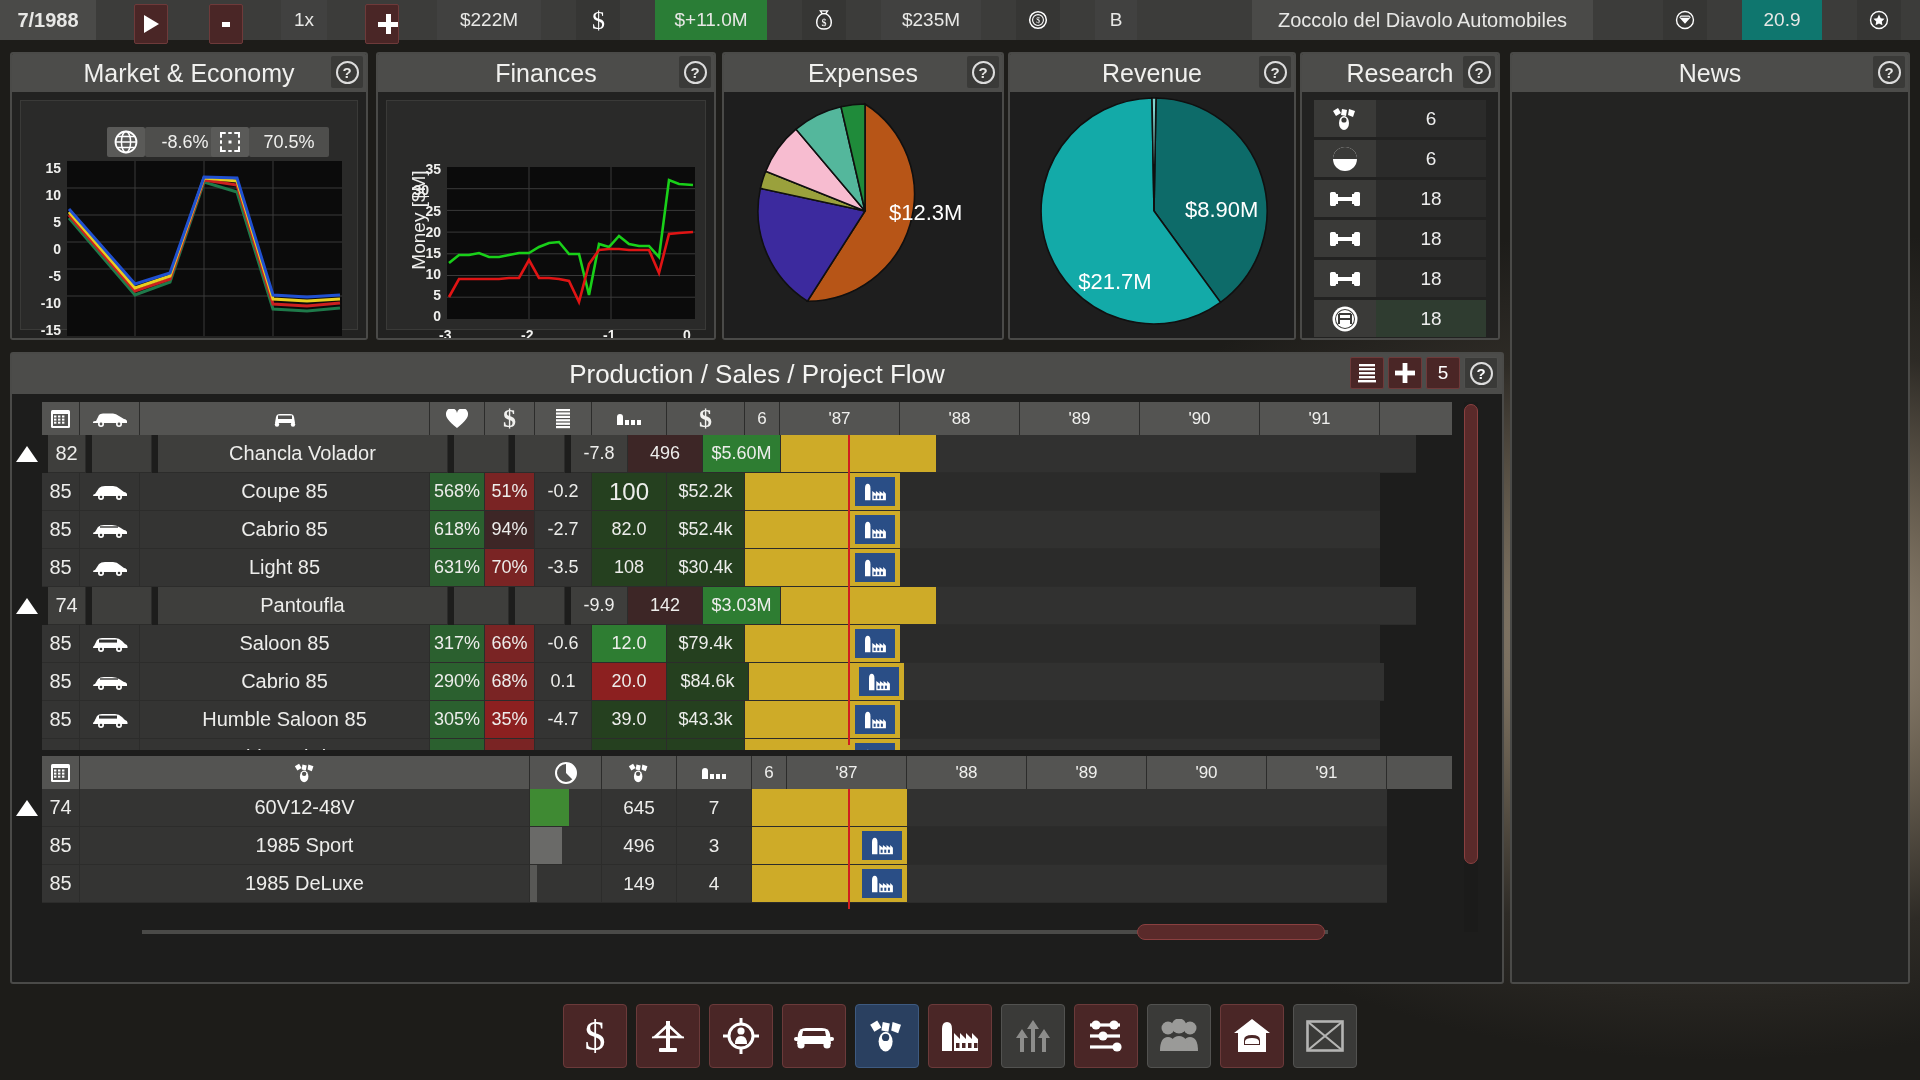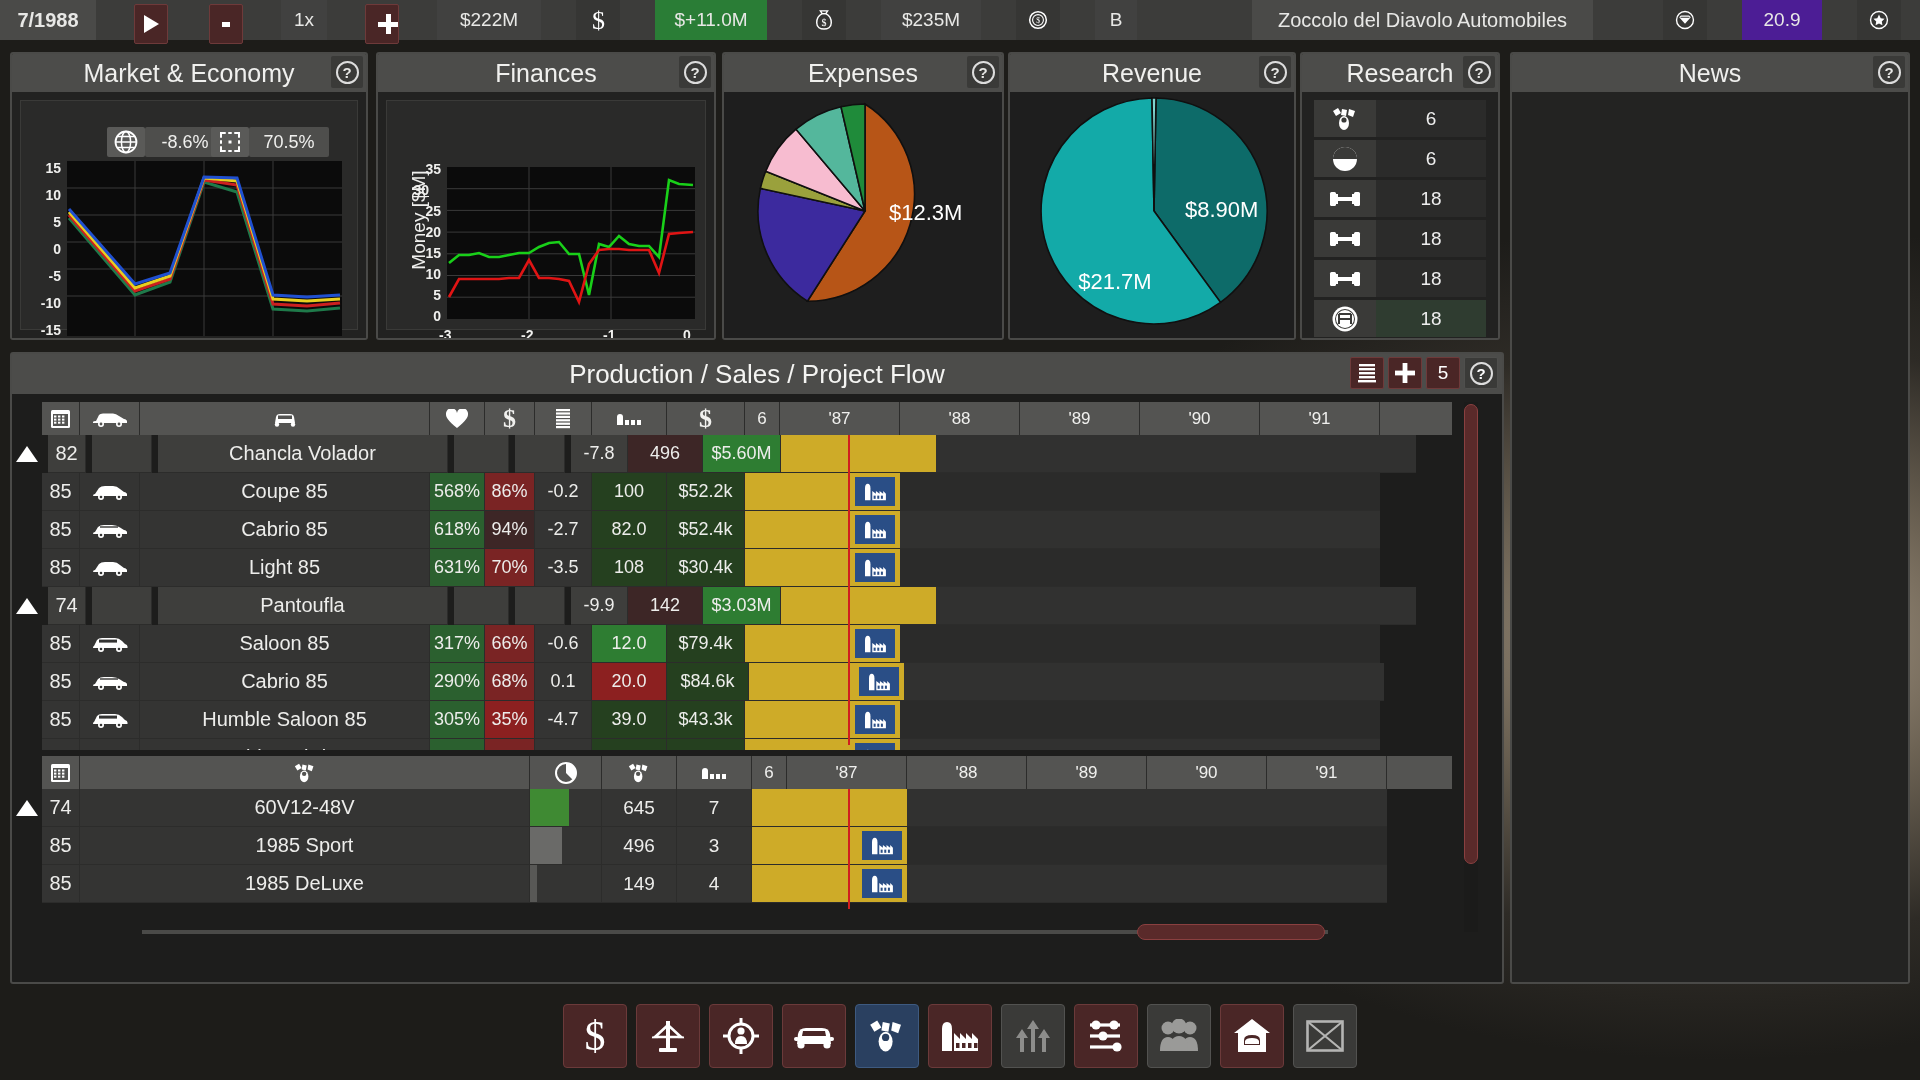--- a/index.html
+++ b/index.html
@@ -32,21 +32,21 @@
   }
   .tb-date { background: #4a4a48; min-width: 96px; font-weight: bold; font-size: 20px; }
   .tb-btn {
     background: #4a2626; border: 1px solid #6e3a3a; margin: 4px 3px; border-radius: 2px;
     min-width: 34px; cursor: pointer;
   }
   .tb-btn:first-of-type { margin-left: 6px; }
   .tb-plain { background: #414140; }
   .tb-green { background: #2a7d36; }
   .tb-dark { background: #363634; }
-  .tb-gr { background: #4c1d95; }
+  .tb-gr { background: #0f766e; }
   .tb-title {
     flex: 0 0 auto; background: #4a4a48; font-size: 20px; padding: 0 26px;
     margin-left: 80px;
   }
   .tb-spacer { flex: 1 1 auto; }
   .tri-right {
     width: 0; height: 0; border-left: 15px solid #fff;
     border-top: 9px solid transparent; border-bottom: 9px solid transparent;
   }
   .minus { width: 20px; height: 5px; background: #fff; }
@@ -633,23 +633,23 @@
               <svg width="38" height="18" viewBox="0 0 38 18" fill="#fff">
                 <path d="M4 11 L8 5 Q10 3 14 3 L22 3 Q26 3 29 6 L33 9 Q36 9.5 36 11.5 L36 13 L2 13 Q2 11 4 11 Z"></path>
                 <circle cx="10" cy="14" r="3" fill="#fff"></circle>
                 <circle cx="10" cy="14" r="1.3" fill="#343433"></circle>
                 <circle cx="28" cy="14" r="3" fill="#fff"></circle>
                 <circle cx="28" cy="14" r="1.3" fill="#343433"></circle>
               </svg>
             </div>
             <div class="td name" style="width:290px">Coupe 85</div>
             <div class="td g-mid" style="width:55px;font-size:18px">568%</div>
-            <div class="td r-mid" style="width:50px;font-size:18px">86%</div>
+            <div class="td r-mid" style="width:50px;font-size:18px">51%</div>
             <div class="td" style="width:57px;font-size:18px">-0.2</div>
-            <div class="td g-dark" style="width:75px;font-size:18px">100</div>
+            <div class="td g-dark" style="width:75px;font-size:24px">100</div>
             <div class="td g-dark" style="width:78px;font-size:18px">$52.2k</div>
             <div class="td gantt-cell" style="width:635px; background:#2b2b2a; justify-content:flex-start; border-right:none;">
               <div class="bar-gold" style="width:155px"></div>
               <div class="factory-chip" style="left:110px; top:4px;">
                 <svg width="24" height="20" viewBox="0 0 26 22" fill="#fff">
                   <path d="M2 20 L2 7 Q2 2 5 2 Q8 2 8 7 L8 20 Z"></path>
                   <path d="M10 20 L10 10 L14 13 L14 10 L18 13 L18 10 L22 13 L22 10 L25 13 L25 20 Z"></path>
                   <rect x="11.5" y="15" width="2.2" height="3.5" fill="#2a4e86"></rect>
                   <rect x="15.5" y="15" width="2.2" height="3.5" fill="#2a4e86"></rect>
                   <rect x="19.5" y="15" width="2.2" height="3.5" fill="#2a4e86"></rect>

